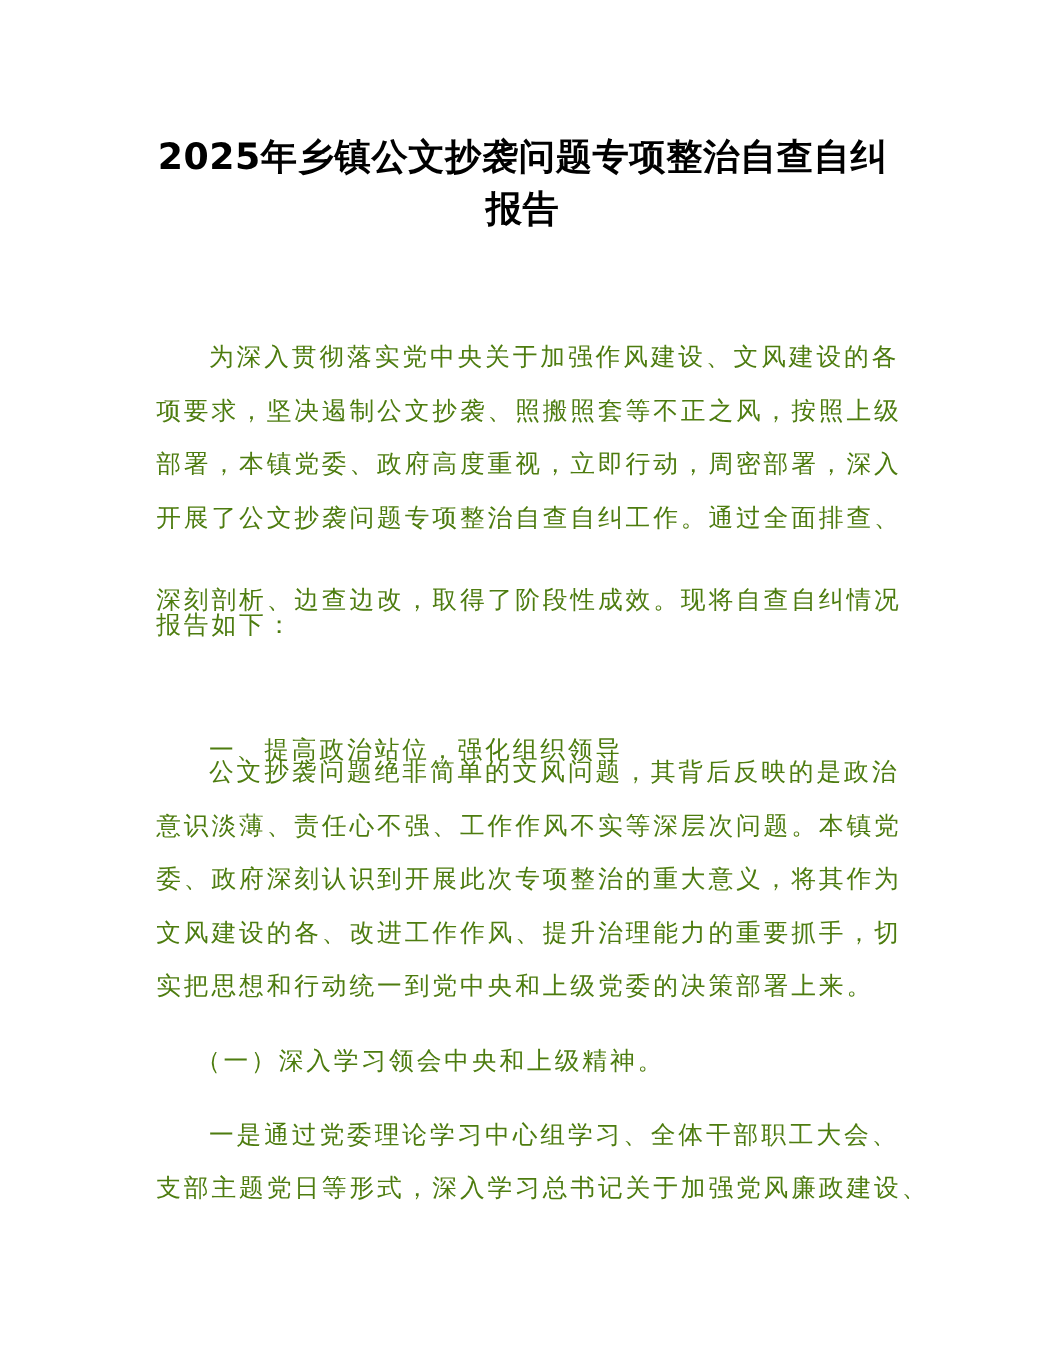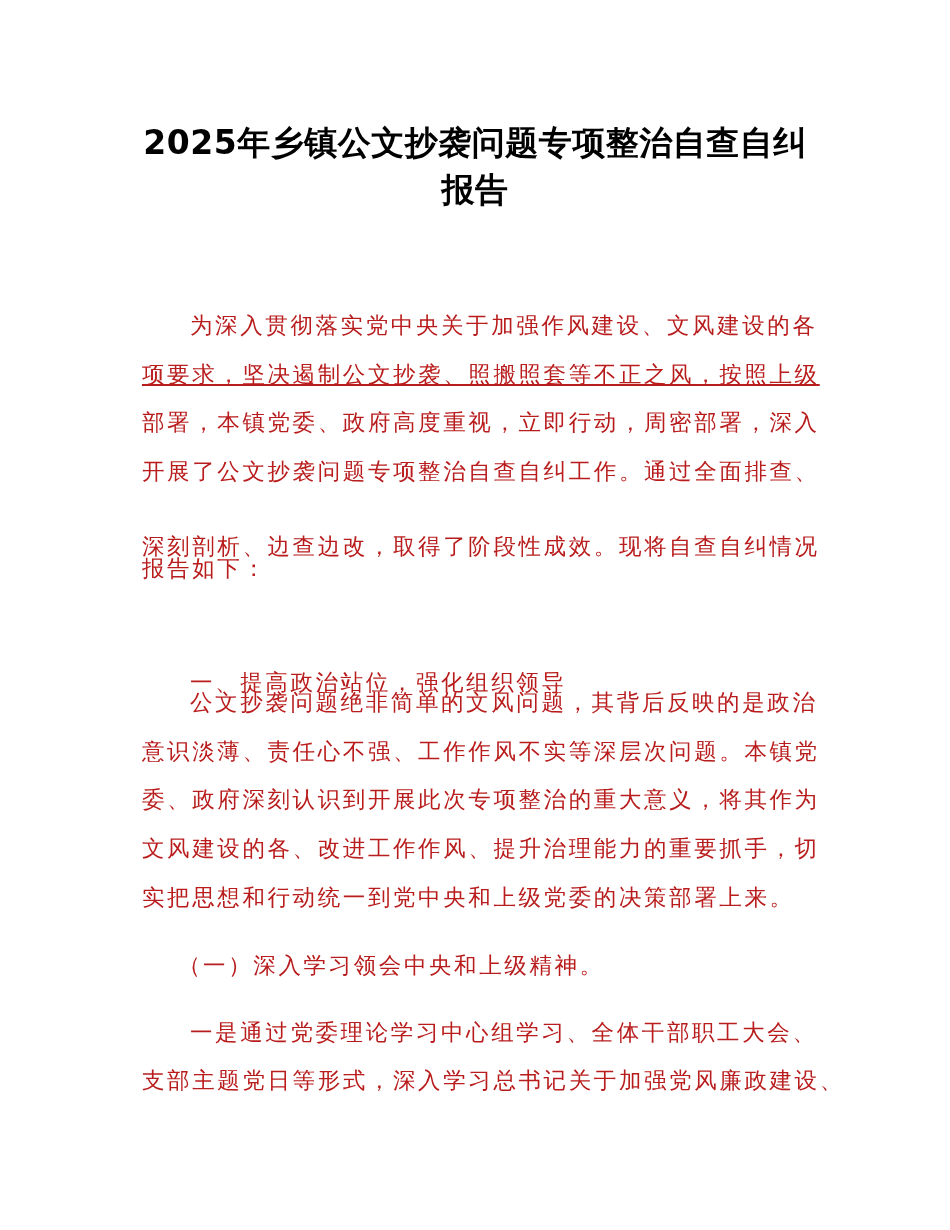--- a/index.html
+++ b/index.html
@@ -37,36 +37,36 @@
     .title-line-1 { top: 120px; }
     .title-line-2 { top: 167px; text-align: center; }
     .line {
       position: absolute;
       left: 142px;
       width: 670px;
       font-size: 22.5px;
       line-height: 30px;
       white-space: nowrap;
       letter-spacing: 2.6px;
-      color: #b91c1c;
+      color: #4d7c0f;
     }
     .indent { left: 190px; }
     .indent-sub { left: 178px; }
   </style>
 </head>
 <body>
 
 <div class="page">
 
   <div class="title title-line-1">2025年乡镇公文抄袭问题专项整治自查自纠</div>
   <div class="title title-line-2">报告</div>
 
   <div>
     <div class="line indent" style="top:310px;">为深入贯彻落实党中央关于加强作风建设、文风建设的各</div>
-    <div class="line" style="top:359px;text-decoration:underline;">项要求，坚决遏制公文抄袭、照搬照套等不正之风，按照上级</div>
+    <div class="line" style="top:359px;">项要求，坚决遏制公文抄袭、照搬照套等不正之风，按照上级</div>
     <div class="line" style="top:407px;">部署，本镇党委、政府高度重视，立即行动，周密部署，深入</div>
     <div class="line" style="top:456px;">开展了公文抄袭问题专项整治自查自纠工作。通过全面排查、</div>
     <div class="line" style="top:504px;margin-top:27px;">深刻剖析、边查边改，取得了阶段性成效。现将自查自纠情况</div>
     <div class="line" style="top:553px;">报告如下：</div>
   </div>
 
   <div class="line indent" style="top:621px;margin-top:46px;">一、提高政治站位，强化组织领导</div>
 
   <div>
     <div class="line indent" style="top:687px;">公文抄袭问题绝非简单的文风问题，其背后反映的是政治</div>

